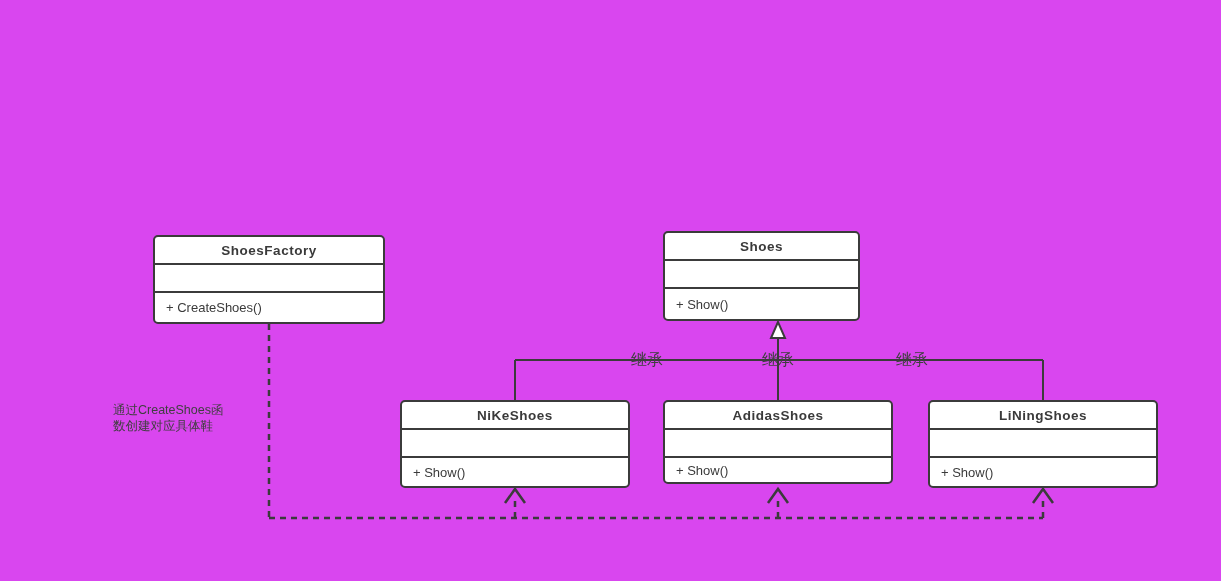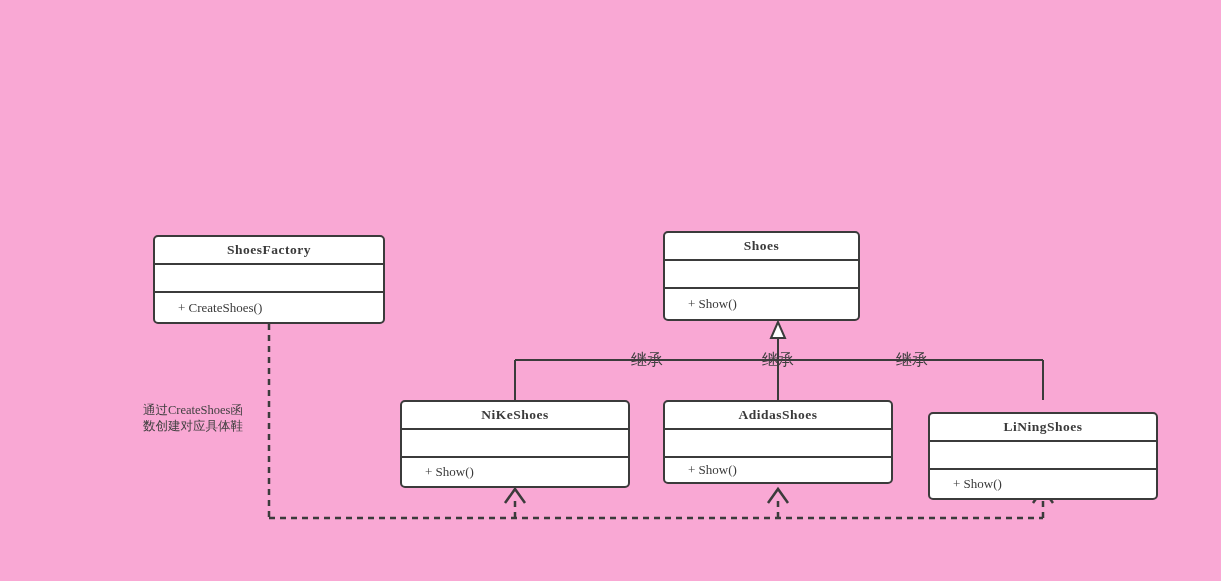--- a/index.html
+++ b/index.html
@@ -1,20 +1,20 @@
 <!DOCTYPE html>
 <html><head>
 <meta charset="utf-8">
 <style>
   html,body{margin:0;padding:0;background:#ffffff;}
   #canvas{
     position:relative;
     width:1221px;height:581px;
-    background:#f9a8d4;
-    font-family:Liberation Serif, serif;
+    background:#d946ef;
+    font-family:Liberation Sans, sans-serif;
     color:#3a3a3a;
     overflow:hidden;
   }
   #connectors{position:absolute;left:0;top:0;width:1221px;height:581px;}
   .class-box{
     position:absolute;
     box-sizing:border-box;
     border:2px solid #3b3b3b;
     border-radius:5px;
     background:#ffffff;
@@ -32,35 +32,34 @@
   }
   .class-attrs{
     box-sizing:border-box;
     border-bottom:2px solid #3b3b3b;
     height:28px;
   }
   .class-methods{
     box-sizing:border-box;
     flex:1;
     display:flex;align-items:center;
-    padding-left:23px;
+    padding-left:11px;
     font-size:13px;
   }
   .edge-label{
     position:absolute;
     transform:translate(-50%,-50%);
     font-size:16px;
     color:#3f3f3f;
     white-space:nowrap;
     line-height:14px;
   }
   .annotation{
     position:absolute;
     left:113px;top:403px;width:160px;
-    text-align:center;
     font-size:12.5px;
     line-height:15.5px;
     color:#3f3f3f;
   }
 </style>
 </head>
 <body>
 
 <div id="canvas">
 
@@ -107,21 +106,21 @@
     <div class="class-attrs"></div>
     <div class="class-methods">+ Show()</div>
   </div>
 
   <div class="class-box" style="left:663px;top:400px;width:230px;height:84px">
     <div class="class-title">AdidasShoes</div>
     <div class="class-attrs"></div>
     <div class="class-methods">+ Show()</div>
   </div>
 
-  <div class="class-box" style="left:928px;top:412px;width:230px;height:88px">
+  <div class="class-box" style="left:928px;top:400px;width:230px;height:88px">
     <div class="class-title">LiNingShoes</div>
     <div class="class-attrs"></div>
     <div class="class-methods">+ Show()</div>
   </div>
 
   <span class="edge-label" style="left:647px;top:360px">继承</span>
   <span class="edge-label" style="left:778px;top:360px">继承</span>
   <span class="edge-label" style="left:912px;top:360px">继承</span>
 
   <div class="annotation">

